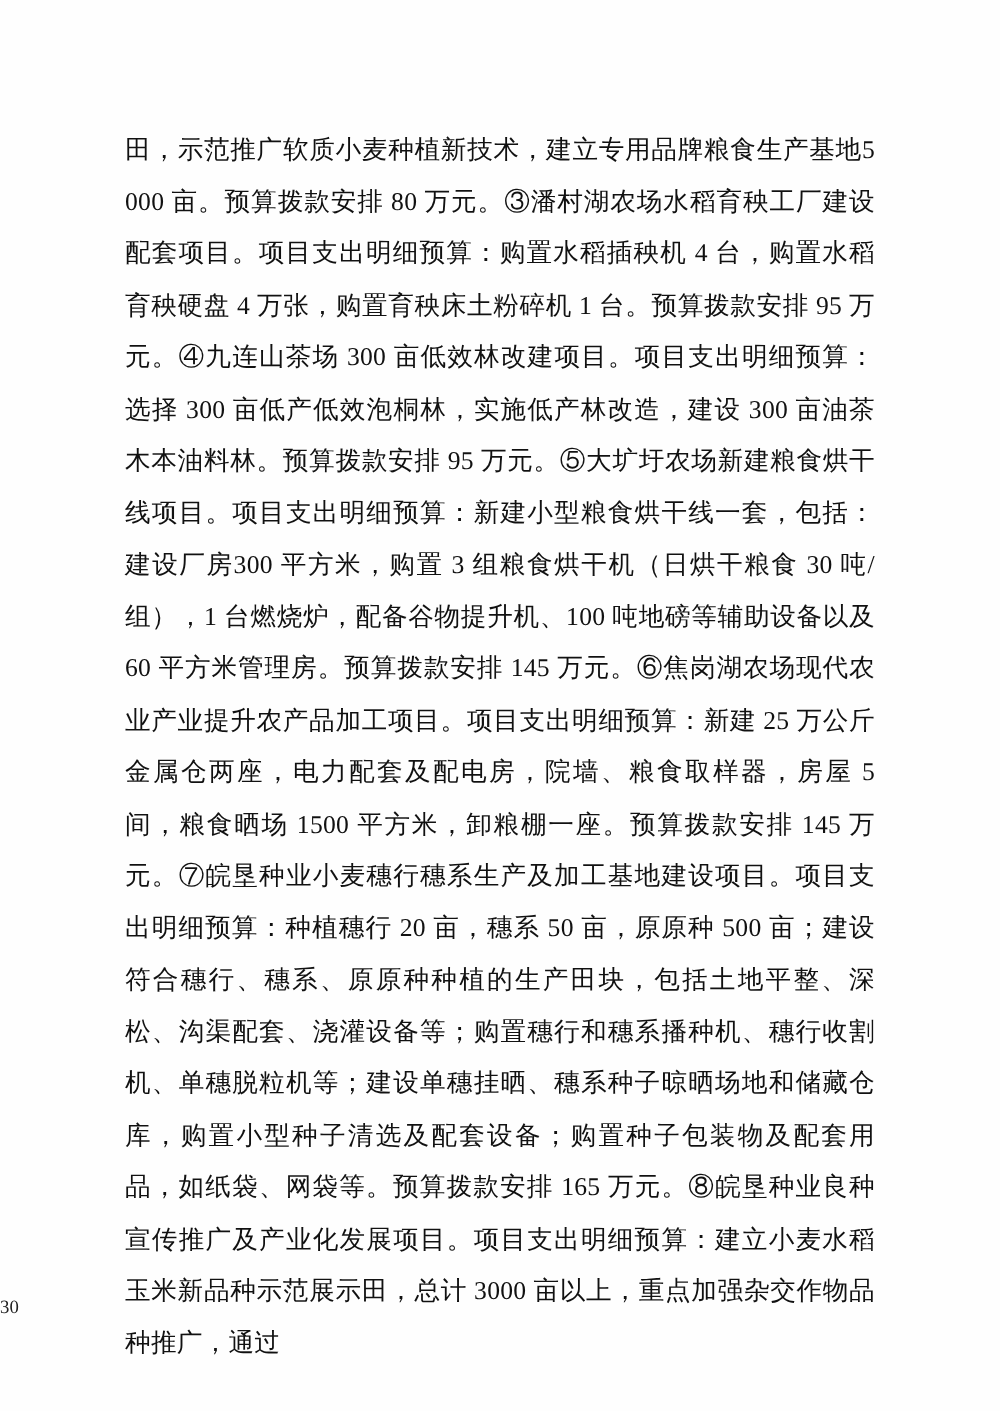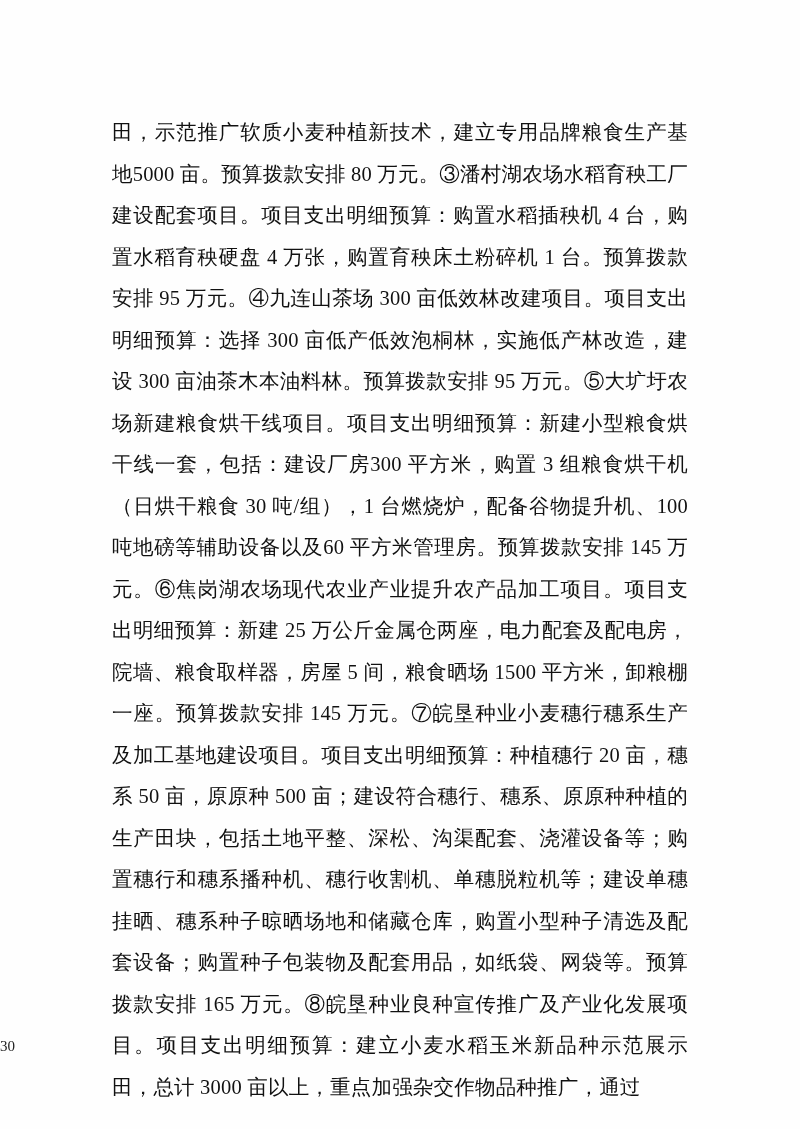--- a/index.html
+++ b/index.html
@@ -28,21 +28,21 @@
     left: 100px;
     top: 100px;
     width: 600px;
   }
   .para {
     font-size: 20.5px;
     line-height: 41.5px;
     text-align: justify;
     text-justify: inter-ideograph;
     letter-spacing: 0.2px;
-    margin: 12px;
+    margin: 0;
     word-break: break-all;
     text-indent: 0;
   }
   .footer {
     position: absolute;
     left: 0;
     top: 1038px;
     width: 800px;
     font-size: 15px;
     color: #222;

